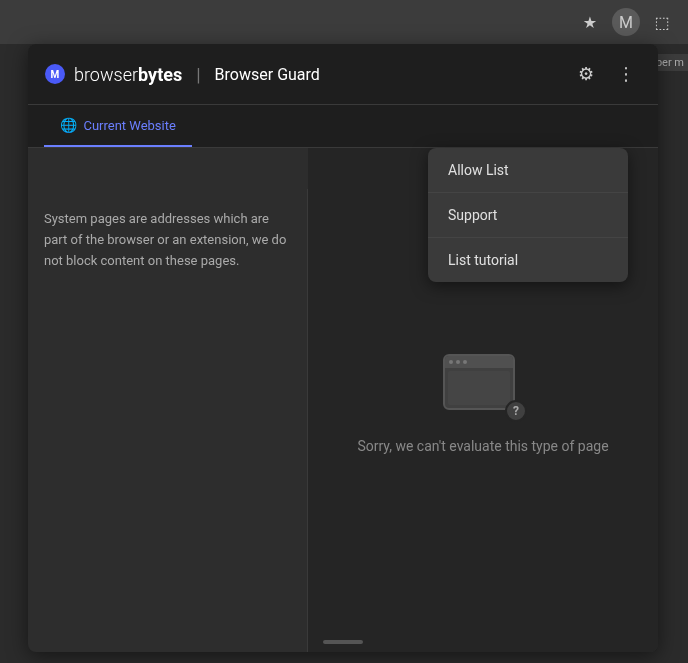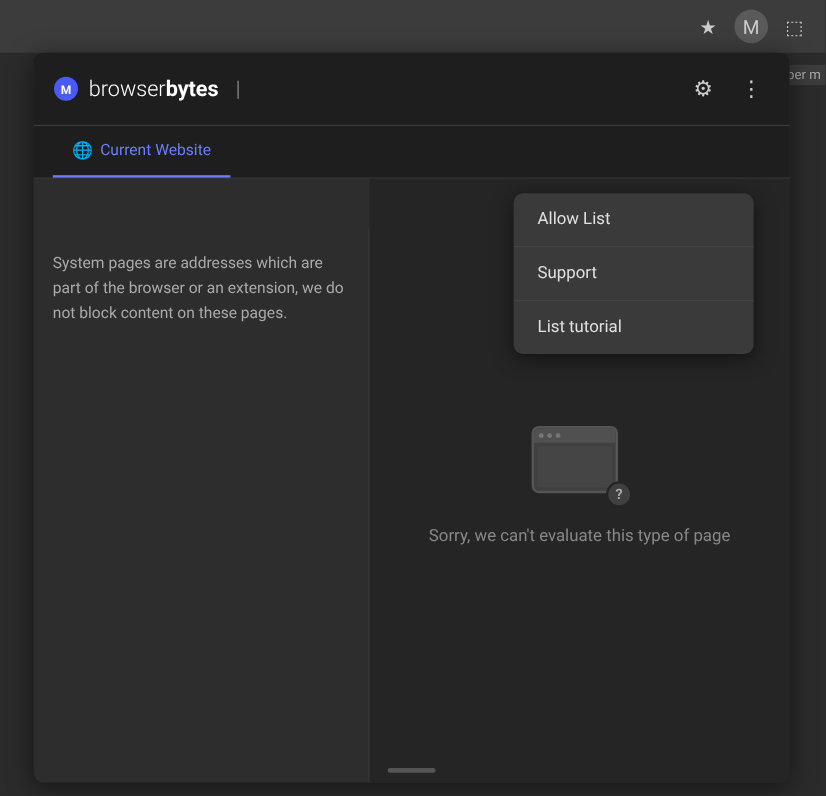--- a/index.html
+++ b/index.html
@@ -234,21 +234,21 @@
 
     .sorry-text {
       color: #888;
       font-size: 14px;
       text-align: right;
     }
 
     
     .dropdown-menu {
       position: absolute;
-      top: 12px;
+      top: 0;
       right: 30px;
       width: 200px;
       background: #3a3a3a;
       border-radius: 8px;
       box-shadow: 0 4px 16px rgba(0,0,0,0.5);
       overflow: hidden;
       z-index: 100;
     }
 
     .dropdown-item {
@@ -302,20 +302,21 @@
   <div class="popup-header">
     <div class="logo-area">
       <svg width="22" height="22" viewBox="0 0 22 22">
         <circle cx="11" cy="11" r="10" fill="#4a5af7"></circle>
         <text x="11" y="15" text-anchor="middle" fill="white" font-size="10" font-weight="bold">M</text>
       </svg>
       <span class="logo-text">
         <span class="malware">browser</span><span class="bytes">bytes</span>
       </span>
       <span class="logo-divider">|</span>
+      <span class="app-name">Browser Guard</span>
     </div>
     <div class="header-icons">
       <button class="header-icon-btn">
         <span>⚙</span>
       </button>
       <button class="header-icon-btn">
         <span>⋮</span>
       </button>
     </div>
   </div>

